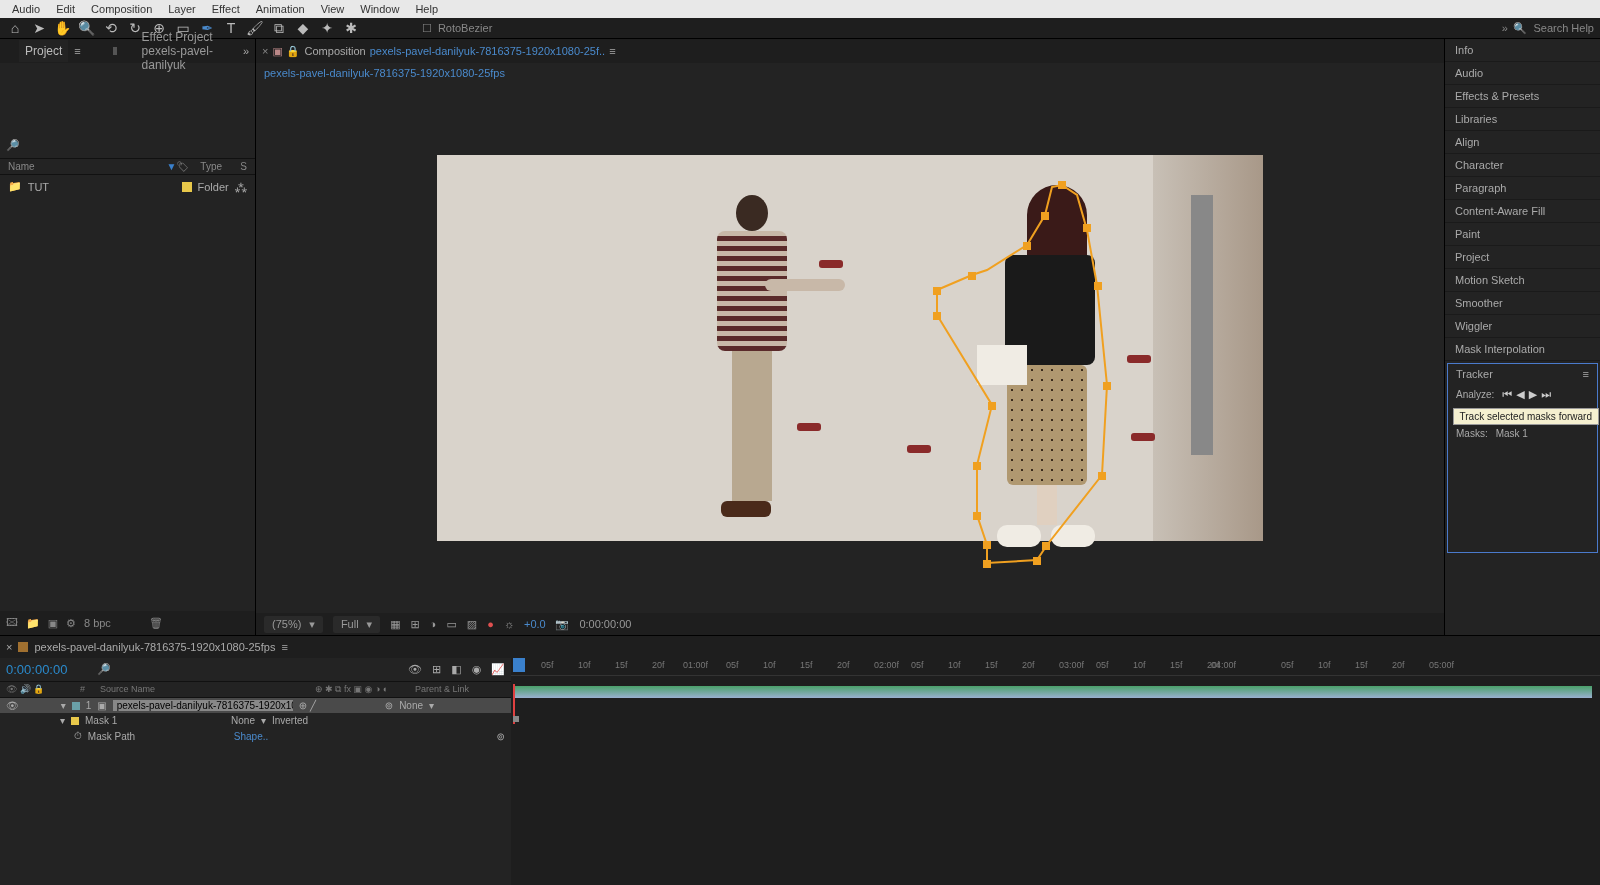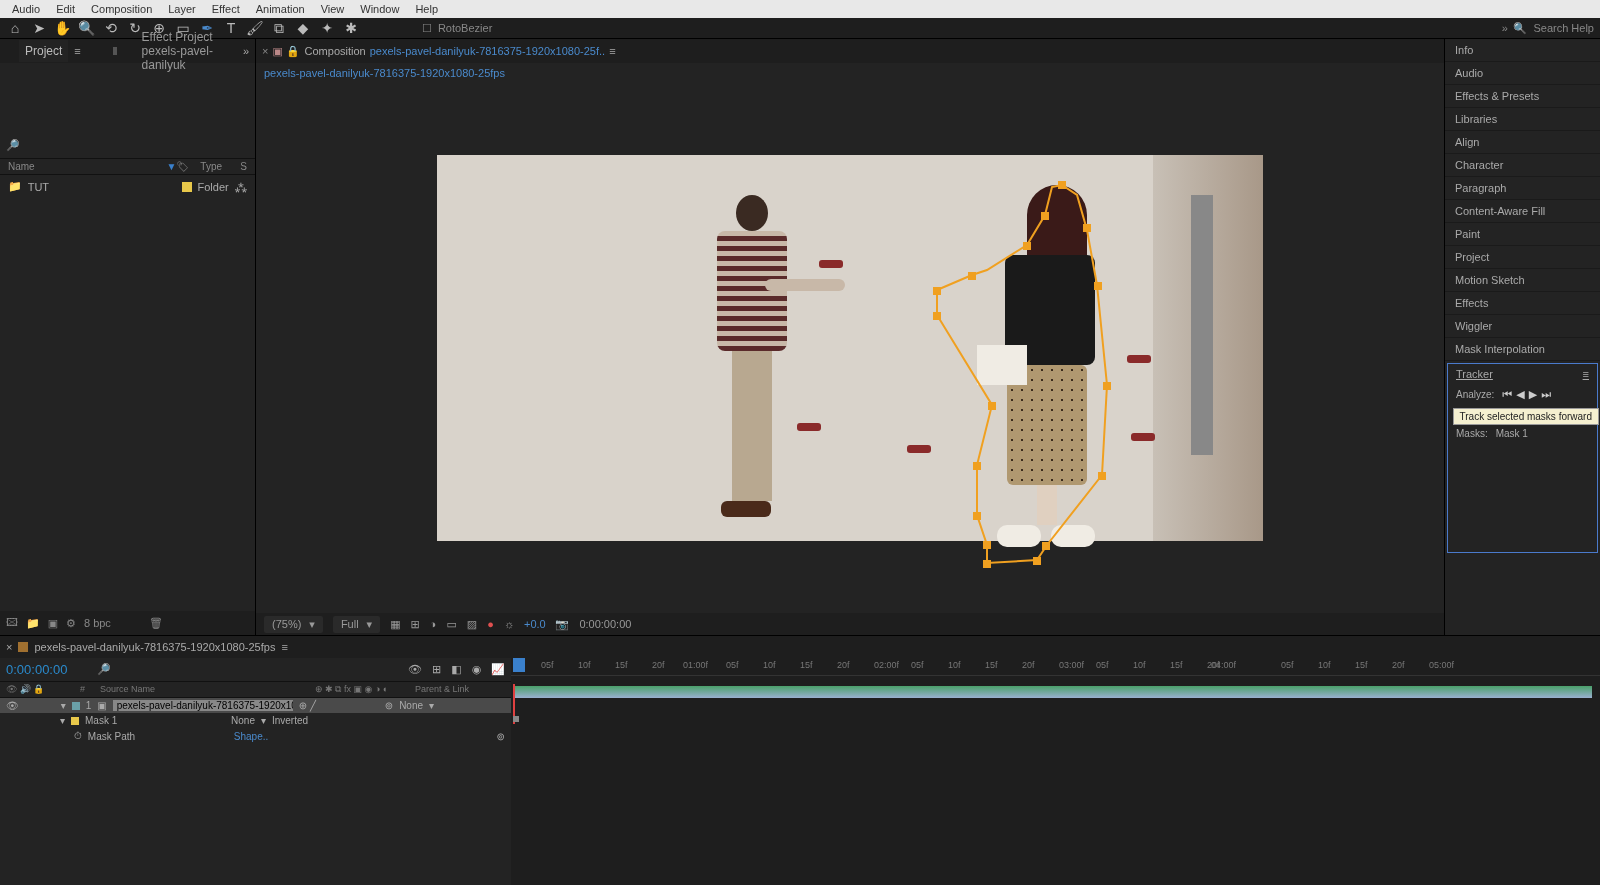--- a/index.html
+++ b/index.html
@@ -27,21 +27,21 @@
 .center .tabbar .label{color:#aaa;}
 .center .tabbar .link{color:#4a8acc;}
 .center .subbar { background:#232323; color:#4a8acc; padding:4px 8px; font-size:11px;}
 .center .viewer { flex:1; display:flex; align-items:center; justify-content:center; background:#232323;}
 .center .canvas { width:826px; height:386px; background:#d9d3cb; position:relative; overflow:visible;}
 .center .controls { height:22px; background:#1e1e1e; display:flex; align-items:center; gap:10px; padding:0 8px; color:#999;}
 .center .controls .sel { background:#2a2a2a; padding:2px 8px; border-radius:2px; display:flex; gap:8px;}
 .right { width:155px; background:#232323; display:flex; flex-direction:column;}
 .right .pitem { padding:5px 10px; color:#aaa; border-bottom:1px solid #1a1a1a; cursor:pointer;}
 .tracker { border:1px solid #4a7acc; margin:2px; flex:0 0 auto; min-height:190px;}
-.tracker .head { display:flex; justify-content:space-between; padding:4px 8px;text-decoration:underline;}
+.tracker .head { display:flex; justify-content:space-between; padding:4px 8px;}
 .tracker .row { display:flex; align-items:center; padding:4px 8px; gap:8px; font-size:10px;}
 .tracker .icons { display:flex; gap:4px; }
 .tracker .icons span { cursor:pointer; color:#ccc; font-size:11px;}
 .tooltip { position:absolute; background:#f5f0d0; color:#222; font-size:10px; padding:2px 6px; border:1px solid #999;}
 .bottom { height:250px; background:#1e1e1e; display:flex; flex-direction:column; border-top:1px solid #000;}
 .bottom .header { display:flex; align-items:center; height:22px; padding:0 6px; gap:6px; background:#1e1e1e;}
 .bottom .header .compicon{ width:10px;height:10px;background:#a07030;}
 .bottom .content { display:flex; flex:1;}
 .bottom .tracks { width:511px; display:flex; flex-direction:column; background:#232323;}
 .bottom .tracks .tchead { display:flex; align-items:center; padding:4px 6px; gap:10px;}
@@ -249,21 +249,21 @@
     <div class="pitem">Audio</div>
     <div class="pitem">Effects &amp; Presets</div>
     <div class="pitem">Libraries</div>
     <div class="pitem">Align</div>
     <div class="pitem">Character</div>
     <div class="pitem">Paragraph</div>
     <div class="pitem">Content-Aware Fill</div>
     <div class="pitem">Paint</div>
     <div class="pitem">Project</div>
     <div class="pitem">Motion Sketch</div>
-    <div class="pitem">Effects</div>
+    <div class="pitem">Smoother</div>
     <div class="pitem">Wiggler</div>
     <div class="pitem">Mask Interpolation</div>
     <div class="tracker" style="position:relative">
       <div class="head">
         <span>Tracker</span>
         <span>≡</span>
       </div>
       <div class="row">
         <span>Analyze:</span>
         <div class="icons">

